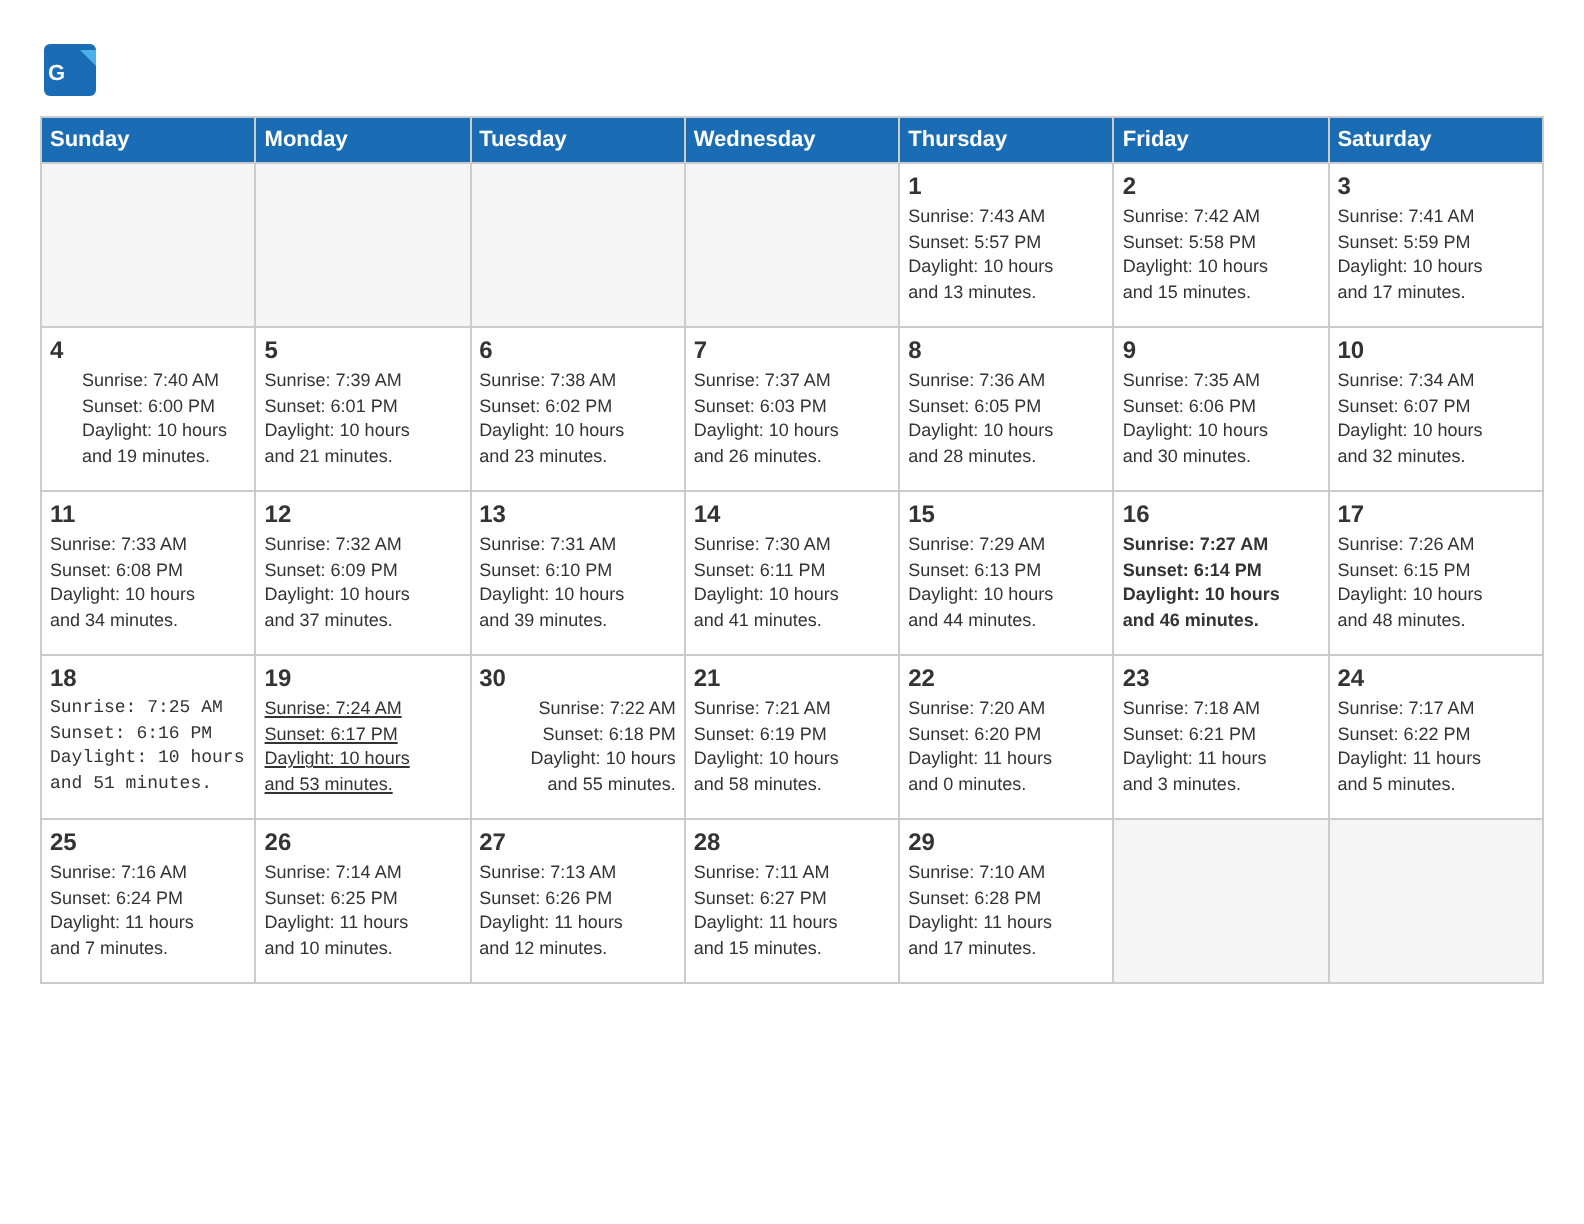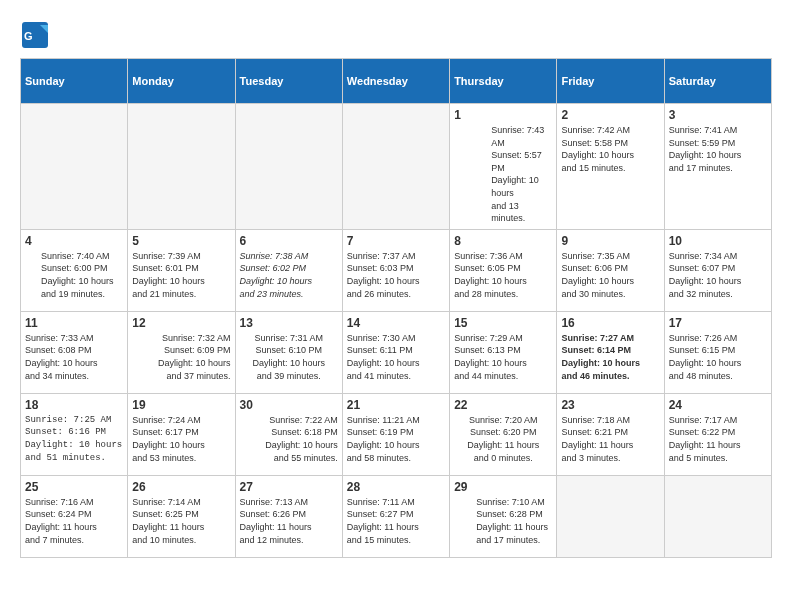--- a/index.html
+++ b/index.html
@@ -59,21 +59,21 @@
     table {
       width: 100%;
       border-collapse: collapse;
       table-layout: fixed;
     }
     thead tr th {
       background-color: #1a6db5;
       color: #fff;
       font-size: 11px;
       font-weight: bold;
-      padding: 16px 4px;
+      padding: 5px 4px;
       text-align: left;
       border: 1px solid #ccc;
     }
     tbody tr td {
       border: 1px solid #ccc;
       vertical-align: top;
       padding: 4px 4px;
       font-size: 9.5px;
       color: #333;
       height: 82px;
@@ -129,21 +129,21 @@
         </tr>
     </thead>
     <tbody id="calendar-body">
     <tr>
           <td class="empty"></td>
           <td class="empty"></td>
           <td class="empty"></td>
           <td class="empty"></td>
           <td>
             <div class="day-num">1</div>
-            <div class="day-info" style="white-space: pre-line; margin-left: 37px;">Sunrise: 7:43 AM
+            <div class="day-info" style="white-space: pre-line;">Sunrise: 7:43 AM
 Sunset: 5:57 PM
 Daylight: 10 hours
 and 13 minutes.</div>
           </td>
           <td>
             <div class="day-num">2</div>
             <div class="day-info" style="white-space: pre-line;">Sunrise: 7:42 AM
 Sunset: 5:58 PM
 Daylight: 10 hours
 and 15 minutes.</div>
@@ -166,21 +166,21 @@
           </td>
           <td>
             <div class="day-num">5</div>
             <div class="day-info" style="white-space: pre-line;">Sunrise: 7:39 AM
 Sunset: 6:01 PM
 Daylight: 10 hours
 and 21 minutes.</div>
           </td>
           <td>
             <div class="day-num">6</div>
-            <div class="day-info" style="white-space: pre-line; font-style: italic;">Sunrise: 7:38 AM
+            <div class="day-info" style="white-space: pre-line;">Sunrise: 7:38 AM
 Sunset: 6:02 PM
 Daylight: 10 hours
 and 23 minutes.</div>
           </td>
           <td>
             <div class="day-num">7</div>
             <div class="day-info" style="white-space: pre-line;">Sunrise: 7:37 AM
 Sunset: 6:03 PM
 Daylight: 10 hours
 and 26 minutes.</div>
@@ -210,28 +210,28 @@
         <tr>
           <td>
             <div class="day-num">11</div>
             <div class="day-info" style="white-space: pre-line;">Sunrise: 7:33 AM
 Sunset: 6:08 PM
 Daylight: 10 hours
 and 34 minutes.</div>
           </td>
           <td>
             <div class="day-num">12</div>
-            <div class="day-info" style="white-space: pre-line; text-align: right;">Sunrise: 7:32 AM
+            <div class="day-info" style="white-space: pre-line;">Sunrise: 7:32 AM
 Sunset: 6:09 PM
 Daylight: 10 hours
 and 37 minutes.</div>
           </td>
           <td>
             <div class="day-num">13</div>
-            <div class="day-info" style="white-space: pre-line; text-align: center;">Sunrise: 7:31 AM
+            <div class="day-info" style="white-space: pre-line;">Sunrise: 7:31 AM
 Sunset: 6:10 PM
 Daylight: 10 hours
 and 39 minutes.</div>
           </td>
           <td>
             <div class="day-num">14</div>
             <div class="day-info" style="white-space: pre-line;">Sunrise: 7:30 AM
 Sunset: 6:11 PM
 Daylight: 10 hours
 and 41 minutes.</div>
@@ -261,42 +261,42 @@
         <tr>
           <td>
             <div class="day-num">18</div>
             <div class="day-info" style="white-space: pre-line; font-family: Liberation Mono, monospace;">Sunrise: 7:25 AM
 Sunset: 6:16 PM
 Daylight: 10 hours
 and 51 minutes.</div>
           </td>
           <td>
             <div class="day-num">19</div>
-            <div class="day-info" style="white-space: pre-line;">Sunrise: 7:24 AM
+            <div class="day-info" style="white-space: pre-line; text-decoration: underline;">Sunrise: 7:24 AM
 Sunset: 6:17 PM
 Daylight: 10 hours
 and 53 minutes.</div>
           </td>
           <td>
             <div class="day-num">30</div>
             <div class="day-info" style="white-space: pre-line; text-align: right;">Sunrise: 7:22 AM
 Sunset: 6:18 PM
 Daylight: 10 hours
 and 55 minutes.</div>
           </td>
           <td>
             <div class="day-num">21</div>
-            <div class="day-info" style="white-space: pre-line;">Sunrise: 11:21 AM
+            <div class="day-info" style="white-space: pre-line;">Sunrise: 7:21 AM
 Sunset: 6:19 PM
 Daylight: 10 hours
 and 58 minutes.</div>
           </td>
           <td>
             <div class="day-num">22</div>
-            <div class="day-info" style="white-space: pre-line; text-align: center;">Sunrise: 7:20 AM
+            <div class="day-info" style="white-space: pre-line;">Sunrise: 7:20 AM
 Sunset: 6:20 PM
 Daylight: 11 hours
 and 0 minutes.</div>
           </td>
           <td>
             <div class="day-num">23</div>
             <div class="day-info" style="white-space: pre-line;">Sunrise: 7:18 AM
 Sunset: 6:21 PM
 Daylight: 11 hours
 and 3 minutes.</div>
@@ -333,21 +333,21 @@
           </td>
           <td>
             <div class="day-num">28</div>
             <div class="day-info" style="white-space: pre-line;">Sunrise: 7:11 AM
 Sunset: 6:27 PM
 Daylight: 11 hours
 and 15 minutes.</div>
           </td>
           <td>
             <div class="day-num">29</div>
-            <div class="day-info" style="white-space: pre-line; margin-left: 22px;">Sunrise: 7:10 AM
+            <div class="day-info" style="white-space: pre-line;">Sunrise: 7:10 AM
 Sunset: 6:28 PM
 Daylight: 11 hours
 and 17 minutes.</div>
           </td>
           <td class="empty"></td>
           <td class="empty"></td>
         </tr>
       </tbody>
   </table>
 </div>

